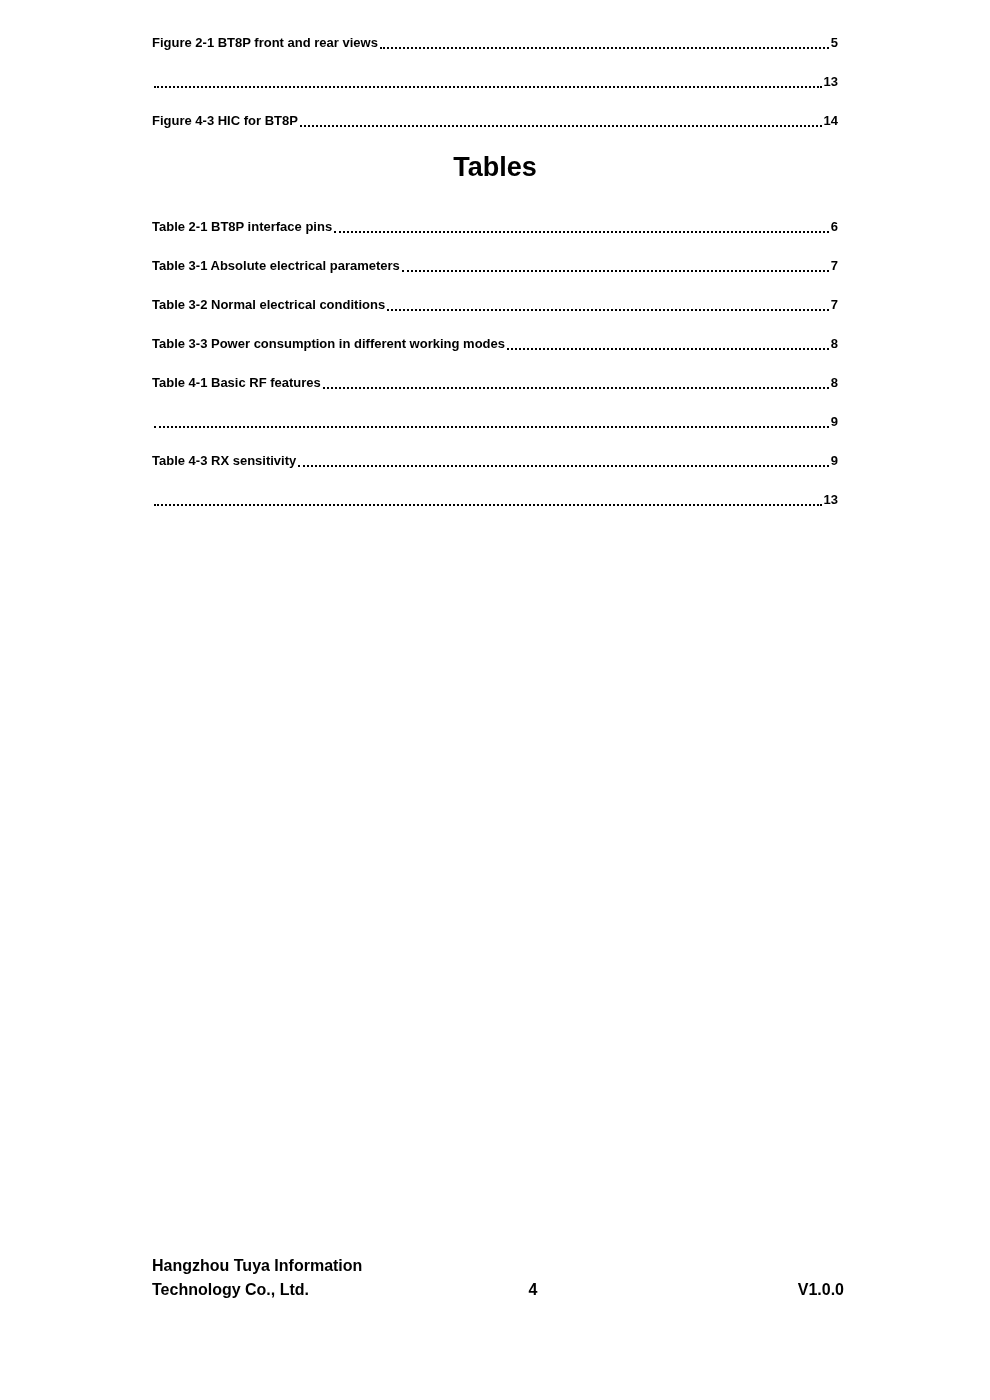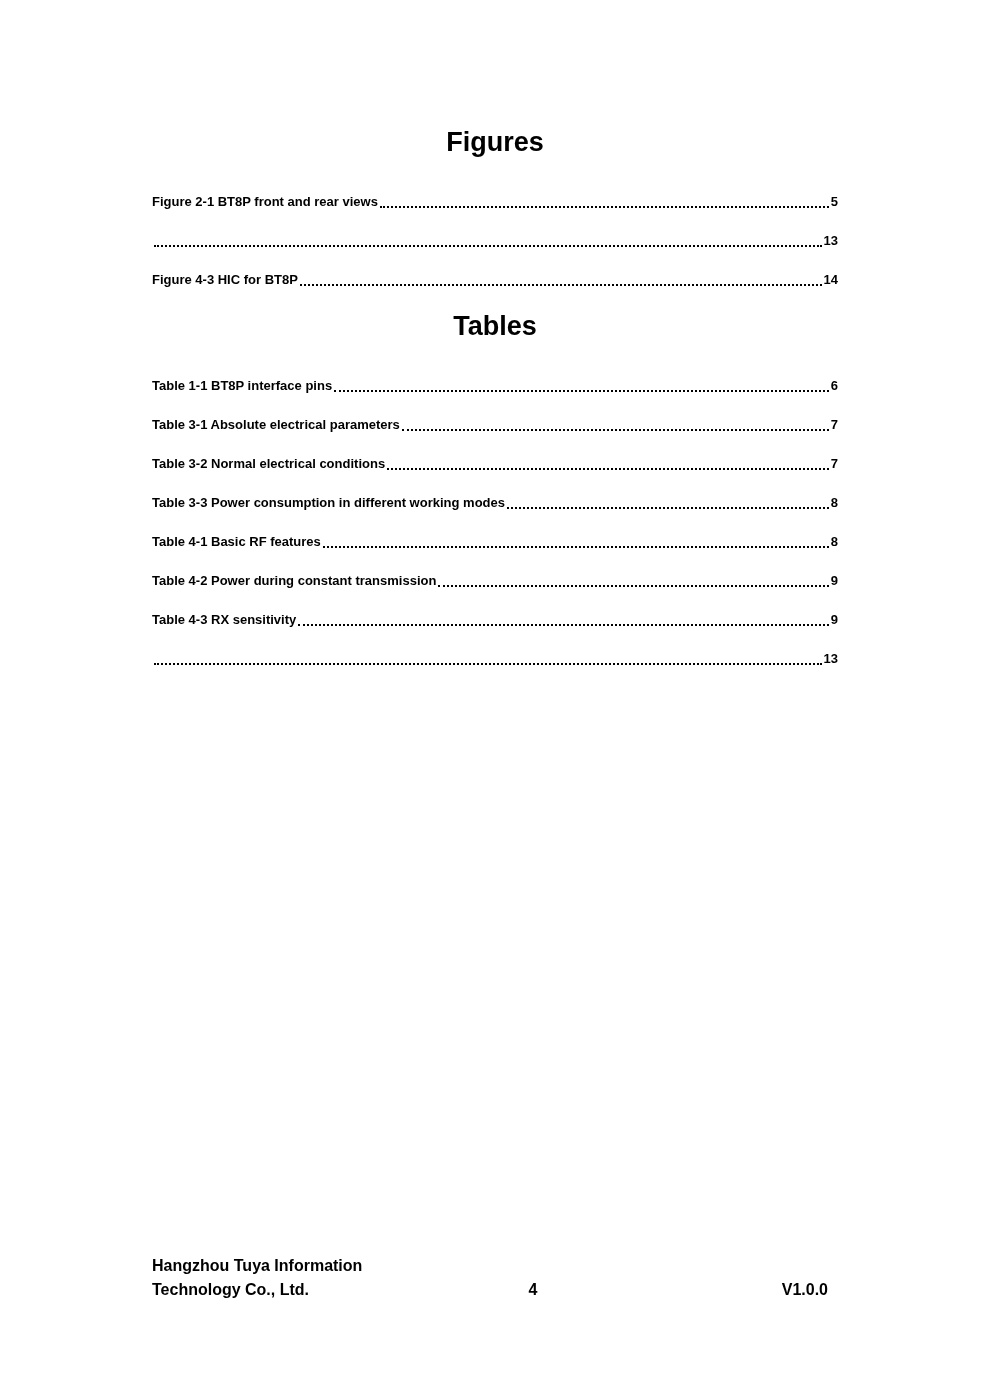--- a/index.html
+++ b/index.html
@@ -42,37 +42,36 @@
   .toc-dots {
     flex: 1 1 auto;
     border-bottom: 2px dotted #000000;
     margin: 0 2px 4px 2px;
     min-width: 20px;
   }
   .toc-page { white-space: nowrap; }
   .footer {
     position: absolute;
     left: 152px;
-    right: 156px;
+    right: 140px;
     top: 1254px;
     height: 50px;
     font-weight: bold;
     font-size: 16px;
     line-height: 24px;
   }
   .footer-company { position: absolute; left: 0; top: 0; }
   .footer-page   { position: absolute; left: 336px; top: 24px; width: 90px; text-align: center; }
   .footer-version{ position: absolute; right: 6px; top: 24px; }
 </style>
 </head>
 <body>
 
 <div class="page">
 
-  <h1 class="toc-heading first">Figures</h1>
 
   <div class="toc-list">
     <div class="toc-row">
       <span class="toc-label">Figure 2-1 BT8P front and rear views</span>
       <span class="toc-dots"></span>
       <span class="toc-page">5</span>
     </div>
     <div class="toc-row">
       <span class="toc-dots"></span>
       <span class="toc-page">13</span>
@@ -81,21 +80,21 @@
       <span class="toc-label">Figure 4-3 HIC for BT8P</span>
       <span class="toc-dots"></span>
       <span class="toc-page">14</span>
     </div>
   </div>
 
   <h1 class="toc-heading second">Tables</h1>
 
   <div class="toc-list">
     <div class="toc-row">
-      <span class="toc-label">Table 1-1 BT8P interface pins</span>
+      <span class="toc-label">Table 2-1 BT8P interface pins</span>
       <span class="toc-dots"></span>
       <span class="toc-page">6</span>
     </div>
     <div class="toc-row">
       <span class="toc-label">Table 3-1 Absolute electrical parameters</span>
       <span class="toc-dots"></span>
       <span class="toc-page">7</span>
     </div>
     <div class="toc-row">
       <span class="toc-label">Table 3-2 Normal electrical conditions</span>
@@ -106,21 +105,20 @@
       <span class="toc-label">Table 3-3 Power consumption in different working modes</span>
       <span class="toc-dots"></span>
       <span class="toc-page">8</span>
     </div>
     <div class="toc-row">
       <span class="toc-label">Table 4-1 Basic RF features</span>
       <span class="toc-dots"></span>
       <span class="toc-page">8</span>
     </div>
     <div class="toc-row">
-      <span class="toc-label">Table 4-2 Power during constant transmission</span>
       <span class="toc-dots"></span>
       <span class="toc-page">9</span>
     </div>
     <div class="toc-row">
       <span class="toc-label">Table 4-3 RX sensitivity</span>
       <span class="toc-dots"></span>
       <span class="toc-page">9</span>
     </div>
     <div class="toc-row">
       <span class="toc-dots"></span>

